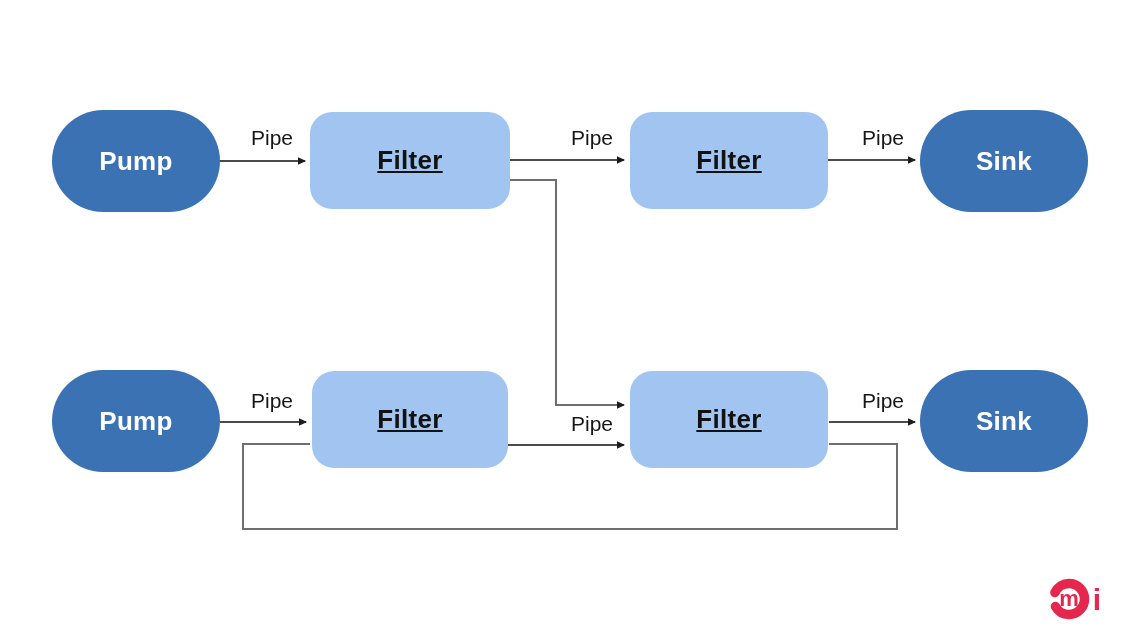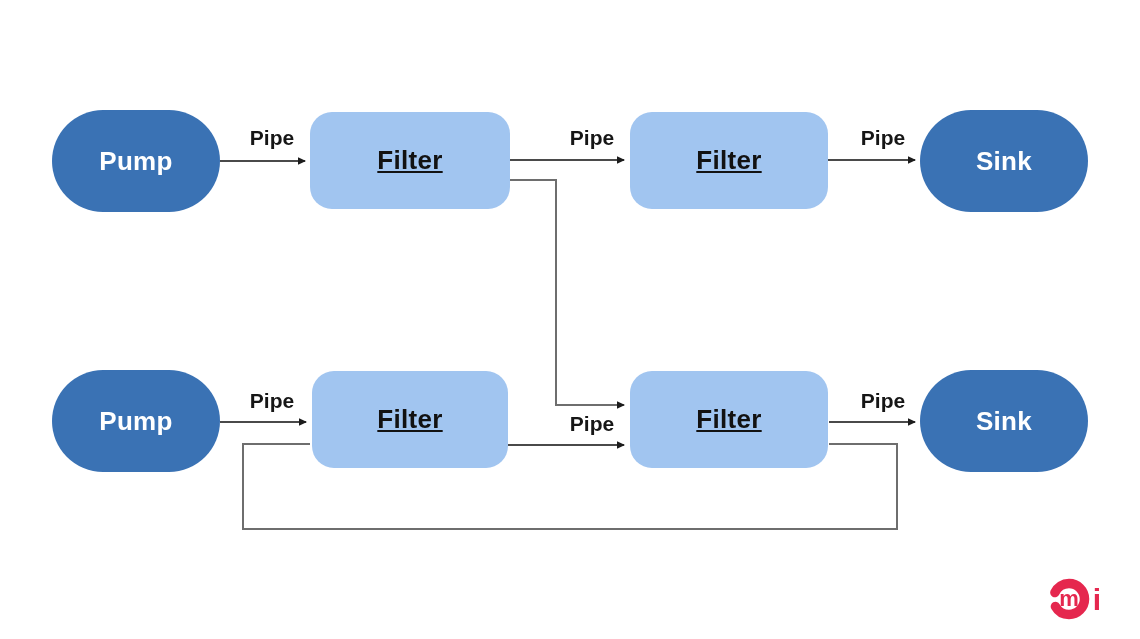--- a/index.html
+++ b/index.html
@@ -34,21 +34,21 @@
   }
   .node.box{
     background:var(--node-light);
     color:#121212;
     border-radius:22px;
     text-decoration:underline;
   }
   .edge-label{
     position:absolute;
     transform:translateX(-50%);
-    font-size:21px;font-weight:700;
+    font-size:21px;font-weight:400;
     color:var(--label-color);
     white-space:nowrap;
   }
   .logo{
     position:absolute;left:1048px;top:576px;width:60px;height:44px;
   }
 </style>
 </head>
 <body>
 

